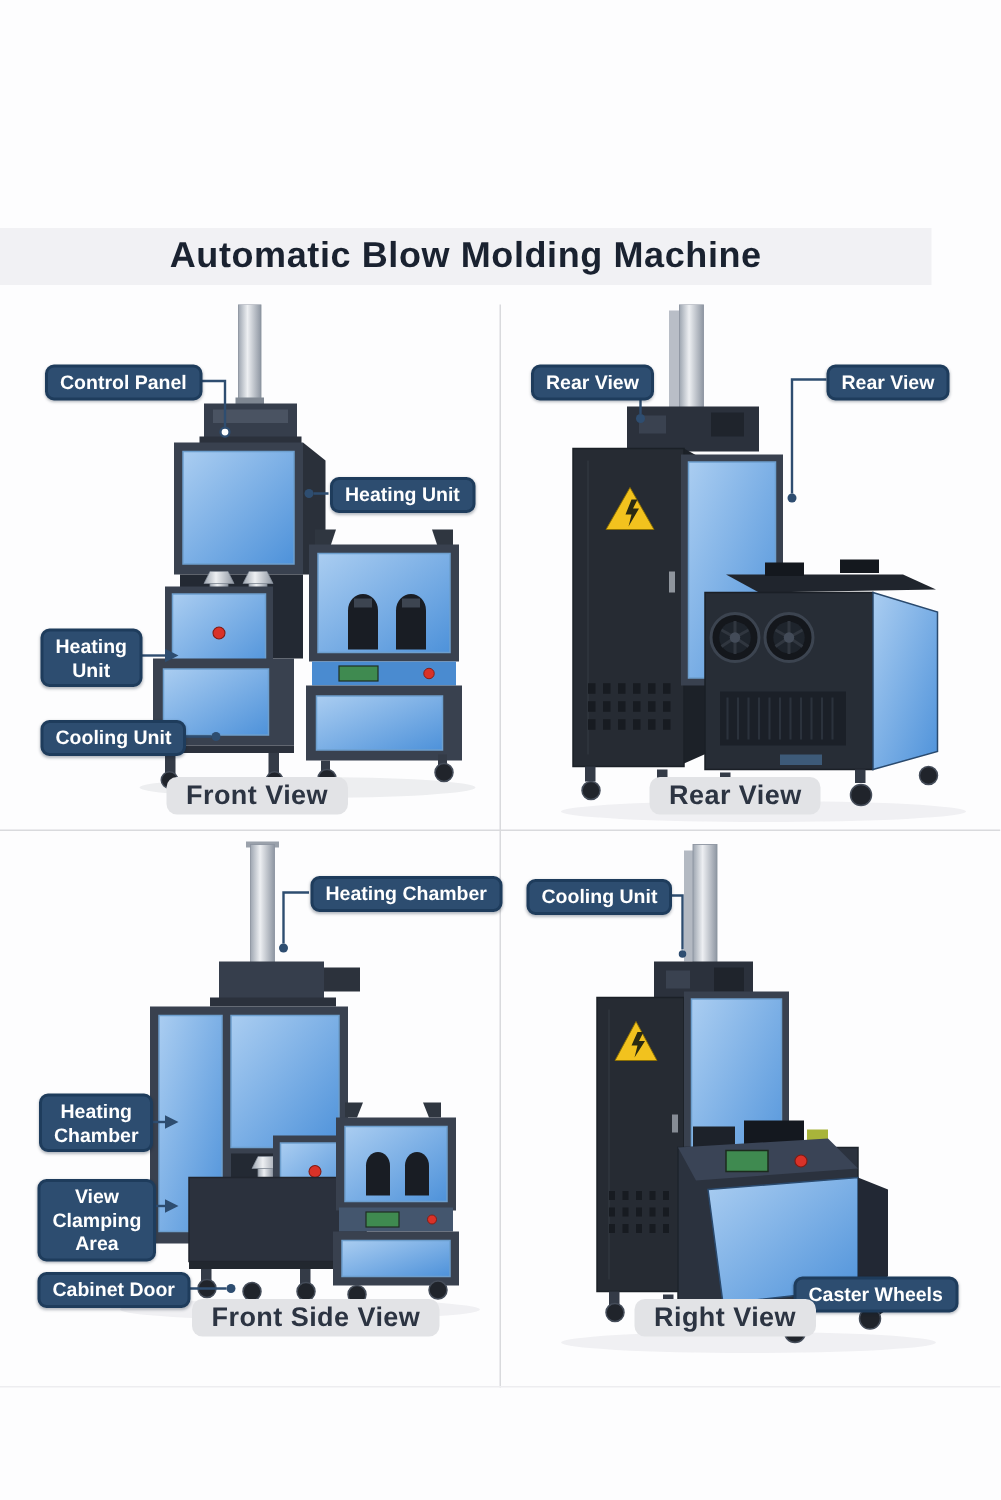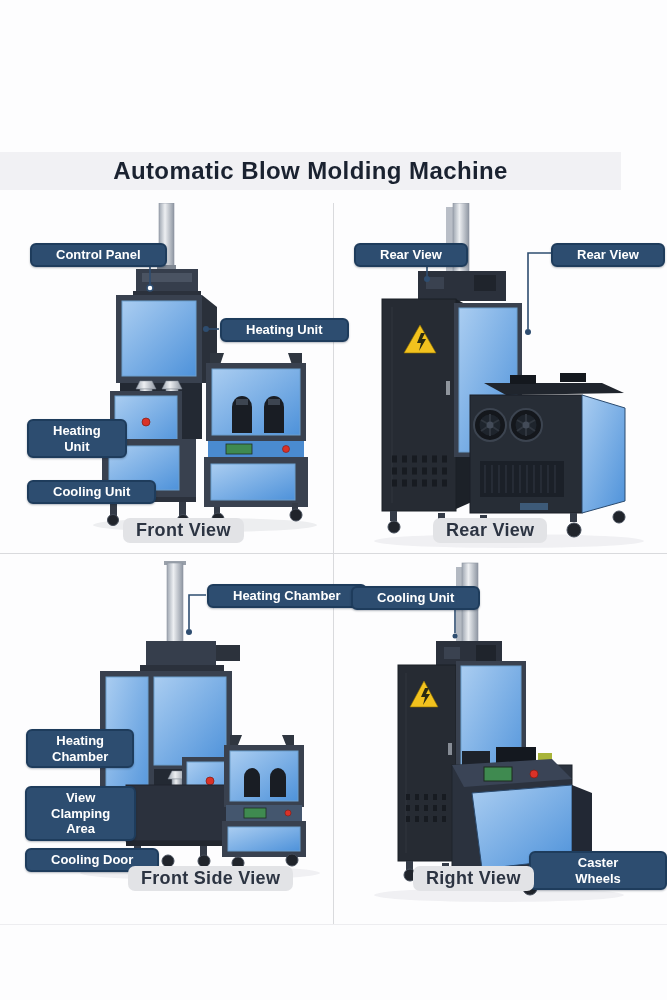--- a/index.html
+++ b/index.html
@@ -24,21 +24,21 @@
   .divider-h { position:absolute; left:0; top:553px; width:667px; height:1px; background:var(--divider,#d9dadd); }
   .divider-b { position:absolute; left:0; top:924px; width:667px; height:1px; background:#ededf0; }
   .quad-svg { position:absolute; }
   .m-label {
     position:absolute;
     background:var(--label-bg,#2d4d70);
     color:var(--label-text,#ffffff);
     border:2px solid var(--label-border,#1e3c5c);
     border-radius:6px;
     font-weight:bold; font-size:13px; line-height:1.2;
-    padding:2px 24px; text-align:center;
+    padding:2px 8px; text-align:center;
     white-space:pre-line;
     box-shadow:0 1px 2px rgba(10,25,45,.3);
   }
   .caption {
     position:absolute;
     background:var(--caption-bg,#e2e3e6);
     color:var(--caption-text,#2c3442);
     border-radius:7px;
     font-weight:bold; font-size:18px; letter-spacing:.3px;
     padding:2px 13px;
@@ -321,21 +321,21 @@
 
 <div class="m-label" style="left:354px;top:243px">Rear View</div>
 <div class="m-label" style="left:551px;top:243px">Rear View</div>
 
 <div class="m-label" style="left:207px;top:584px">Heating Chamber</div>
 <div class="m-label" style="left:26px;top:729px">Heating
 Chamber</div>
 <div class="m-label" style="left:25px;top:786px">View
 Clamping
 Area</div>
-<div class="m-label" style="left:25px;top:848px">Cooling Door</div>
+<div class="m-label" style="left:25px;top:848px">Cabinet Door</div>
 
 <div class="m-label" style="left:351px;top:586px">Cooling Unit</div>
 <div class="m-label" style="left:529px;top:851px">Caster Wheels</div>
 
-<div class="caption" style="left:123px;top:518px">Front View</div>
+<div class="caption" style="left:111px;top:518px">Front View</div>
 <div class="caption" style="left:433px;top:518px">Rear View</div>
 <div class="caption" style="left:128px;top:866px">Front Side View</div>
-<div class="caption" style="left:413px;top:866px">Right View</div>
+<div class="caption" style="left:423px;top:866px">Right View</div>
 
 </body></html>

